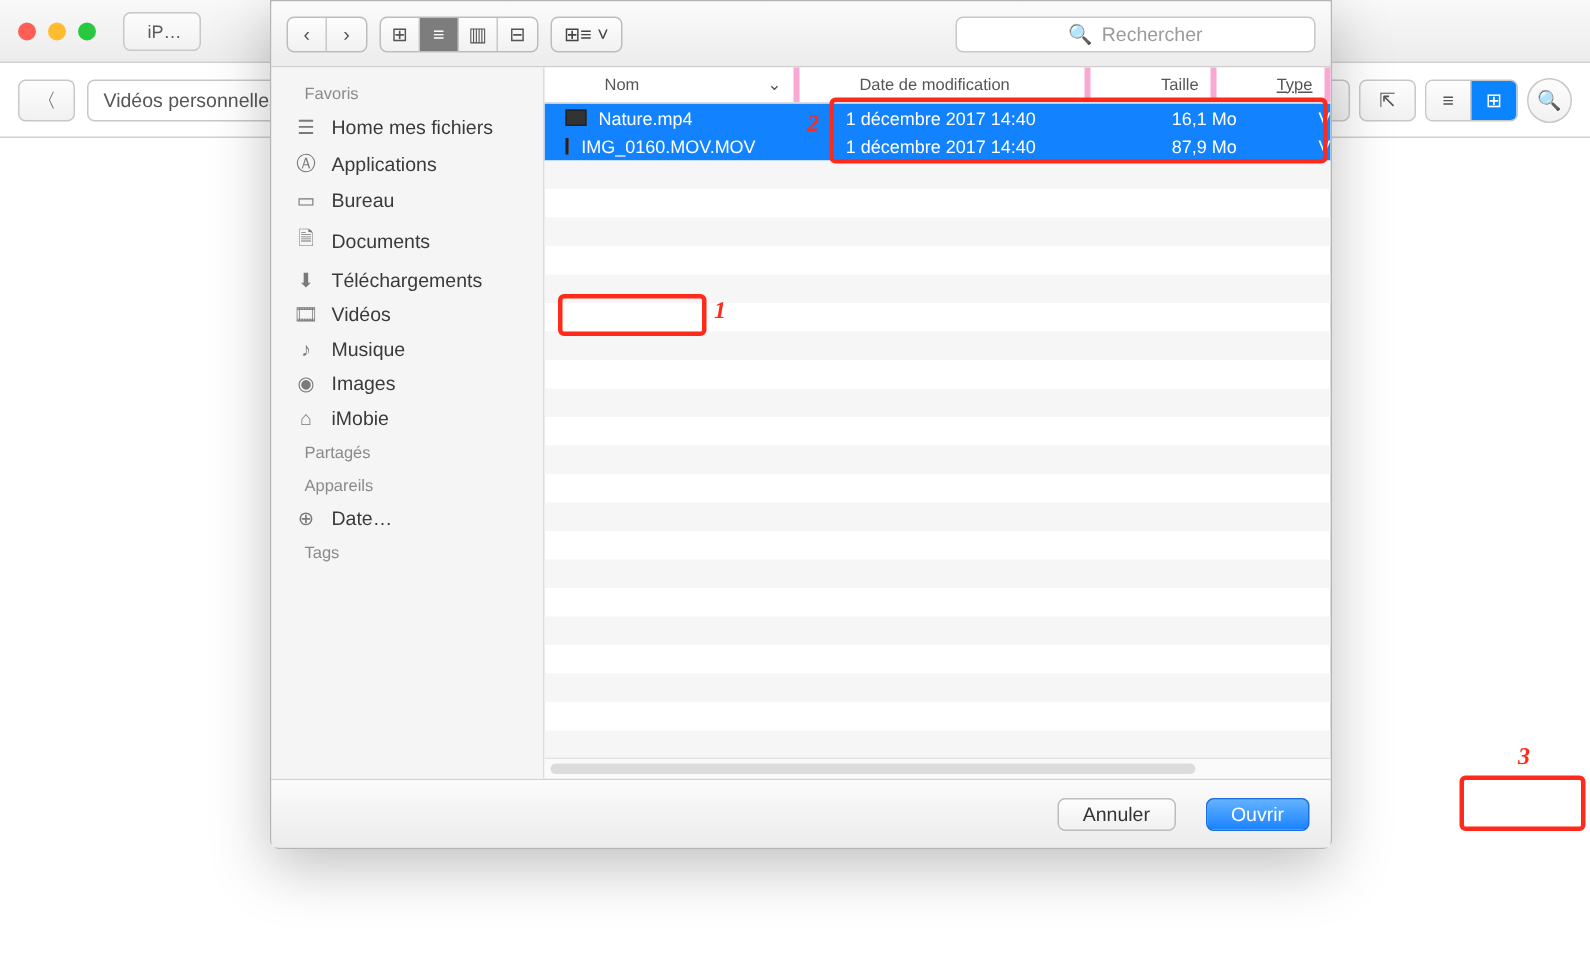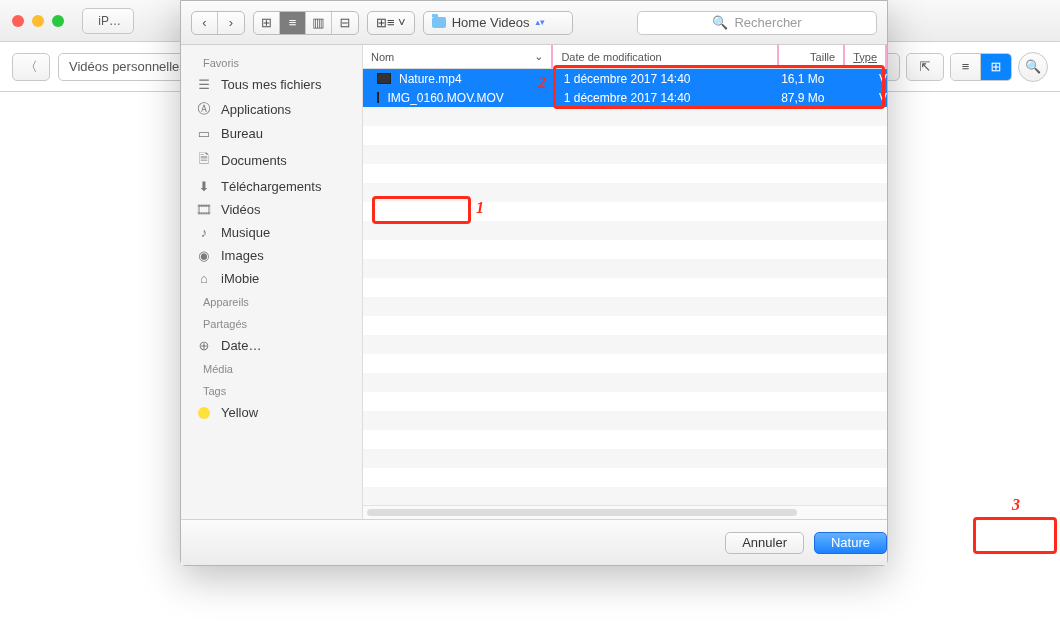--- a/index.html
+++ b/index.html
@@ -41,21 +41,21 @@
 .sidebar::-webkit-scrollbar { width: 14px; }
 .sidebar::-webkit-scrollbar-thumb { background: #c4c4c4; border: 3px solid #f6f5f5; border-radius: 10px; }
 .sb-head { padding: 6px 22px 4px; color: #8a8a8a; font-size: 11px; }
 .sb-item { display: flex; align-items: center; gap: 8px; padding: 4px 10px 4px 14px; color: #3a3a3a; font-size: 13px; cursor: default; }
 .sb-item.sel { background: transparent; }
 .sb-icon { width: 18px; display: inline-flex; justify-content: center; color: #7a7a7a; }
 .tag-dot { width: 12px; height: 12px; border-radius: 50%; display: inline-block; }
 
 .main { flex: 1; display: flex; flex-direction: column; min-width: 0; }
 .cols { display: flex; height: 24px; background: #fff; border-bottom: 1px solid #dcdcdc; font-size: 11px; color: #555; }
-.col { display: flex; align-items: center; padding: 0 8px; border-right: 2px solid #f9a8d4; }
+.col { display: flex; align-items: center; padding: 0 8px; border-right: 4px solid #f9a8d4; margin-left: 32px; }
 .col.name { width: 196px; justify-content: space-between; }
 .col.date { width: 232px; }
 .col.size { width: 68px; justify-content: flex-end; }
 .col.type { flex: 1; text-decoration: underline; }
 
 .rows-wrap { position: relative; flex: 1; overflow: hidden; }
 .rows { position: absolute; inset: 0; overflow: hidden; }
 .row { display: flex; align-items: center; height: 19px; font-size: 12px; }
 .row.sel { background: #1282ff; color: #fff; gap: 44px; }
 .row.alt { background: #f6f6f6; }
@@ -63,21 +63,21 @@
 .row .cell.name { width: 196px; display: flex; align-items: center; gap: 8px; padding-left: 14px; }
 .row .cell.date { width: 232px; }
 .row .cell.size { width: 68px; text-align: left; }
 .row .cell.type { flex: 1; text-align: center; }
 .thumb { width: 14px; height: 11px; background: #333; display: inline-block; border: 1px solid #222; }
 .thumb.b { background: #a55; }
 
 .scroll-x { height: 14px; border-top: 1px solid #e3e3e3; background: #fafafa; position: relative; }
 .scroll-x .thumb-bar { position: absolute; left: 4px; right: 90px; top: 3px; bottom: 3px; background: #dcdcdc; border-radius: 6px; }
 
-.d-footer { height: 46px; border-top: 1px solid #d2d2d2; background: linear-gradient(#fbfbfb,#ececec); display: flex; align-items: center; justify-content: flex-end; padding: 0 0; gap: 10px; }
+.d-footer { height: 46px; border-top: 1px solid #d2d2d2; background: linear-gradient(#fbfbfb,#ececec); display: flex; align-items: center; justify-content: flex-end; padding: 0 14px; gap: 20px; }
 .btn { height: 22px; padding: 0 16px; border: 1px solid #bdbdbd; border-radius: 5px; background: linear-gradient(#fdfdfd,#f0f0f0); font-size: 13px; color: #333; display: inline-flex; align-items: center; }
 .btn.primary { background: linear-gradient(#63b2ff,#1a82ff); border-color: #1a6ee0; color: #fff; }
 
 
 .ann { position: absolute; border: 3px solid #ff2a1a; border-radius: 4px; pointer-events: none; }
 .ann-num { position: absolute; color: #ff2a1a; font-weight: bold; font-size: 16px; font-family: Georgia, serif; font-style: italic; }
 </style>
 </head>
 <body>
 
@@ -117,37 +117,32 @@
     </div>
     <div class="nav-seg">
       <div class="c">⊞</div>
       <div class="c a">≡</div>
       <div class="c">▥</div>
       <div class="c">⊟</div>
     </div>
     <div class="drop">
       <span>⊞≡ ˅</span>
     </div>
-    <div class="drop" style="min-width:150px">
-      <span class="folder"></span>
-      <span>Home Videos</span>
-      <span class="chev">▴▾</span>
-    </div>
     <div class="search">
       <span>🔍</span>
       <span>Rechercher</span>
     </div>
   </div>
 
   <div class="d-body">
     <div class="sidebar" id="sidebar">
         <div class="sb-head">Favoris</div>
         <div class="sb-item">
           <span class="sb-icon">☰</span>
-          <span>Tous mes fichiers</span>
+          <span>Home mes fichiers</span>
         </div>
         <div class="sb-item">
           <span class="sb-icon">Ⓐ</span>
           <span>Applications</span>
         </div>
         <div class="sb-item">
           <span class="sb-icon">▭</span>
           <span>Bureau</span>
         </div>
         <div class="sb-item">
@@ -167,34 +162,27 @@
           <span>Musique</span>
         </div>
         <div class="sb-item">
           <span class="sb-icon">◉</span>
           <span>Images</span>
         </div>
         <div class="sb-item">
           <span class="sb-icon">⌂</span>
           <span>iMobie</span>
         </div>
+        <div class="sb-head">Partagés</div>
         <div class="sb-head">Appareils</div>
-        <div class="sb-head">Partagés</div>
         <div class="sb-item">
           <span class="sb-icon">⊕</span>
           <span>Date…</span>
         </div>
-        <div class="sb-head">Média</div>
         <div class="sb-head">Tags</div>
-        <div class="sb-item">
-          <span class="sb-icon">
-            <span class="tag-dot" style="background: rgb(255, 225, 59);"></span>
-          </span>
-          <span>Yellow</span>
-        </div>
       </div>
     <div class="main">
       <div class="cols">
         <div class="col name">
             <span>Nom</span>
             <span>⌄</span>
           </div>
         <div class="col date">Date de modification</div>
         <div class="col size">Taille</div>
         <div class="col type">Type</div>
@@ -243,21 +231,21 @@
           </div>
       </div>
       <div class="scroll-x">
           <div class="thumb-bar"></div>
         </div>
     </div>
   </div>
 
   <div class="d-footer">
     <div class="btn">Annuler</div>
-    <div class="btn primary">Nature</div>
+    <div class="btn primary">Ouvrir</div>
   </div>
 </div>
 
 <div class="ann" style="left:372px; top:196px; width:99px; height:28px"></div>
 <div class="ann-num" style="left:476px; top:199px">1</div>
 <div class="ann" style="left:553px; top:65px; width:332px; height:44px"></div>
 <div class="ann-num" style="left:538px; top:74px">2</div>
 <div class="ann" style="left:973px; top:517px; width:84px; height:37px"></div>
 <div class="ann-num" style="left:1012px; top:496px">3</div>
 

